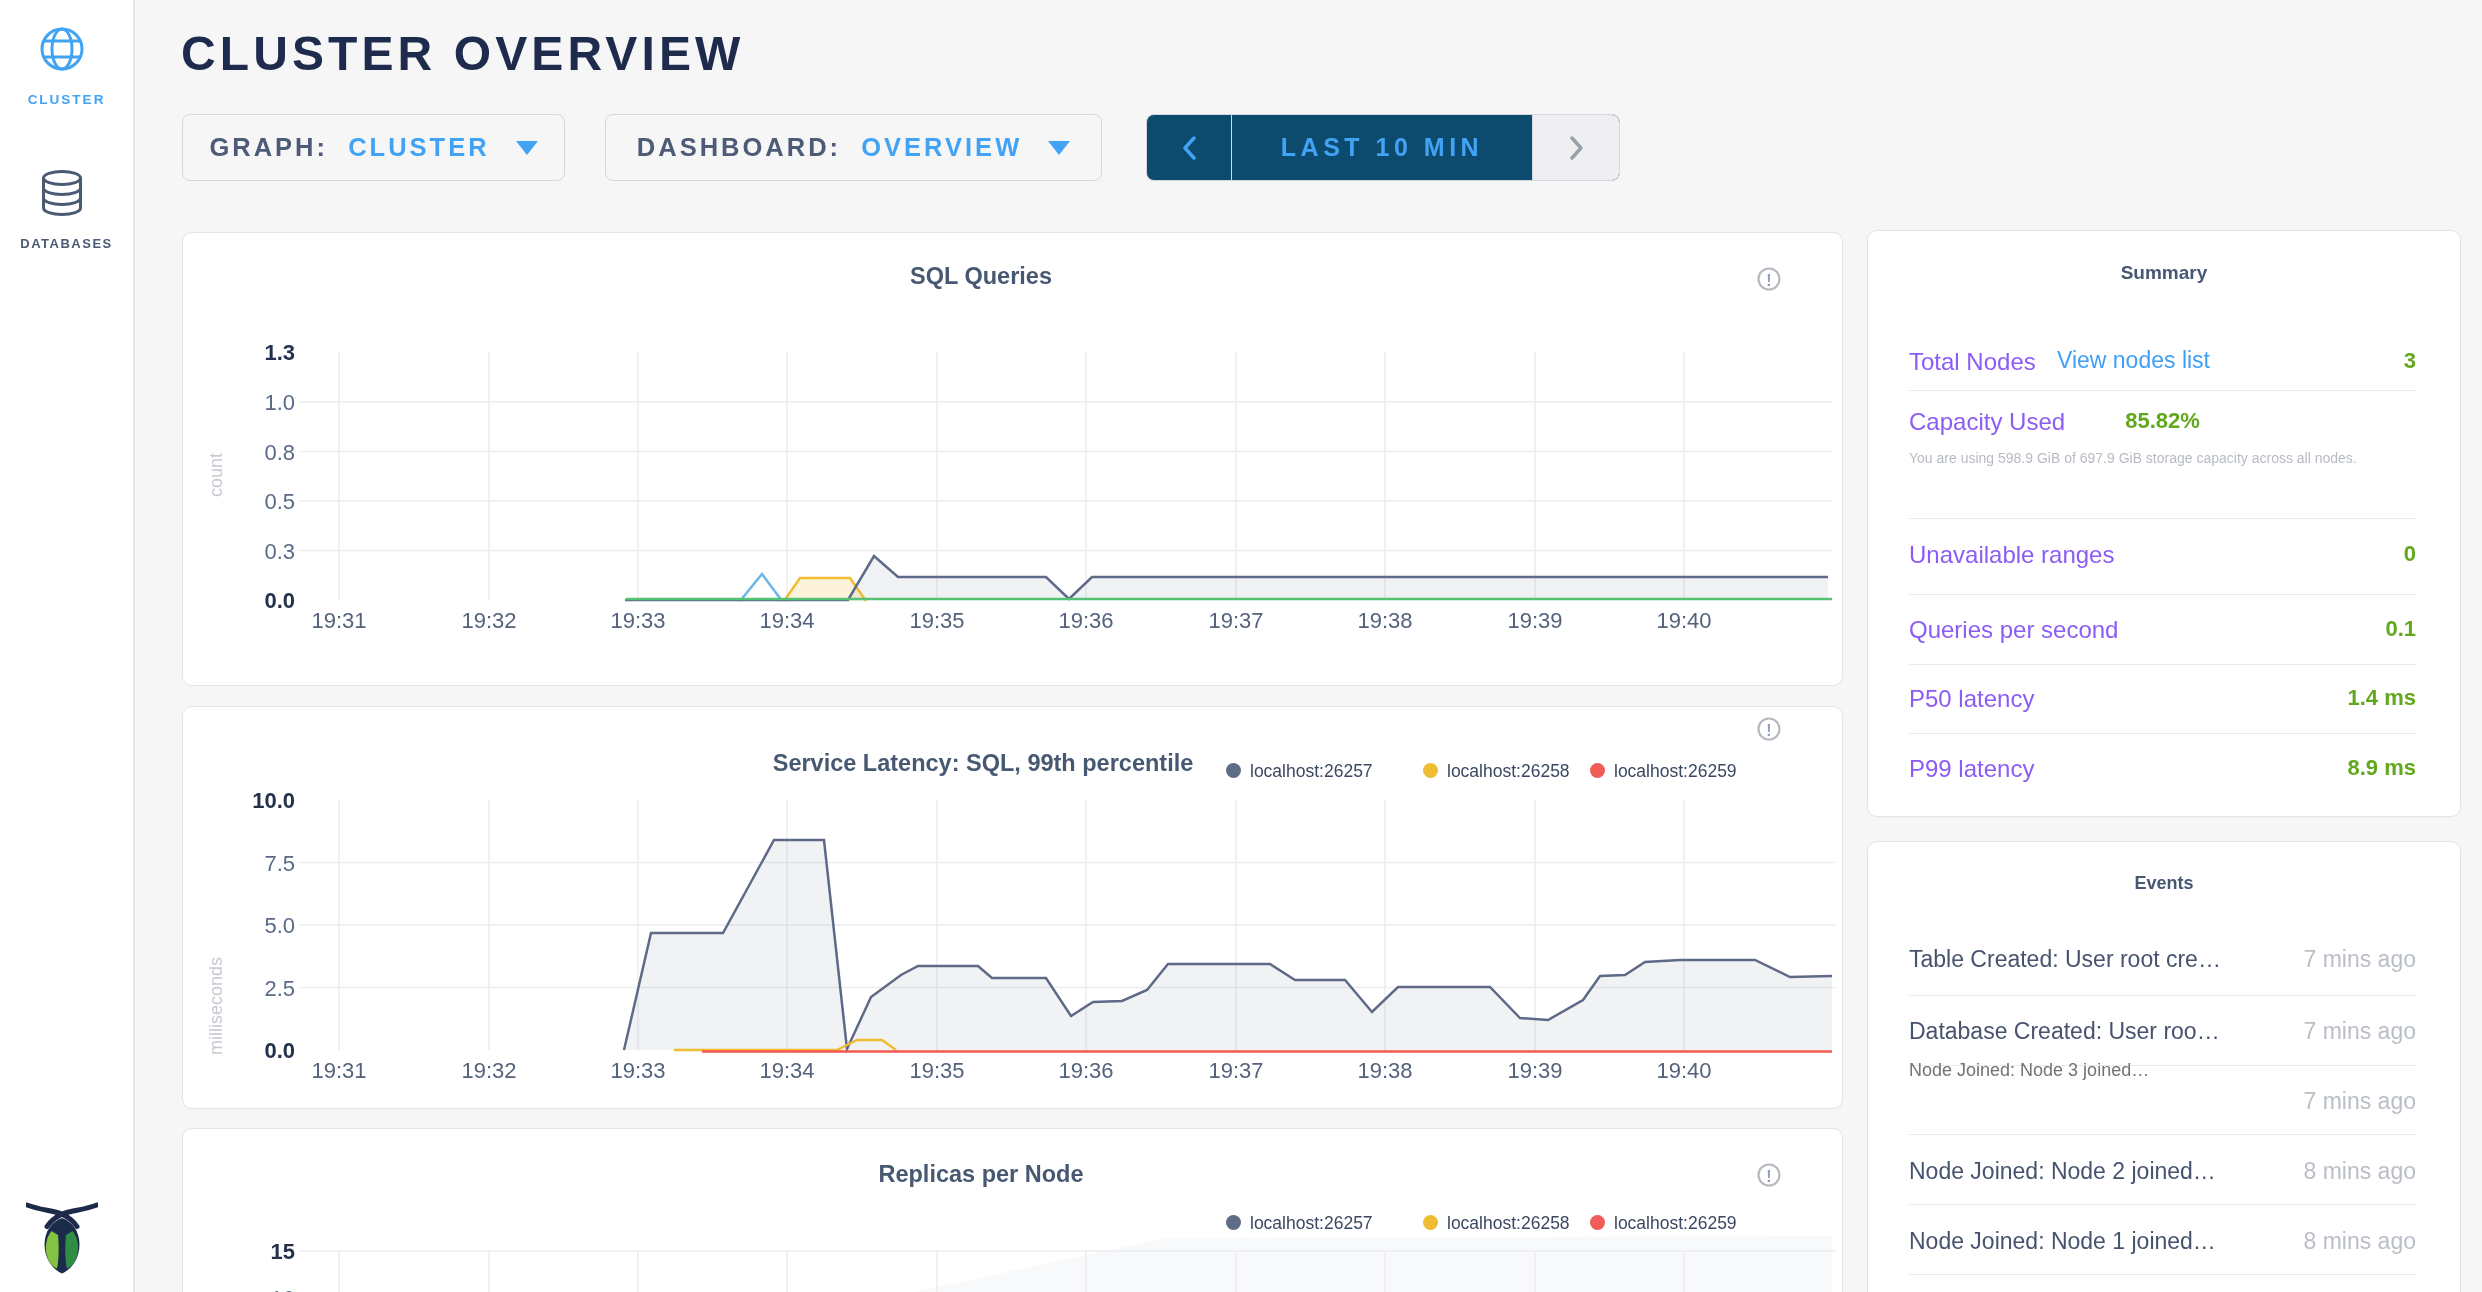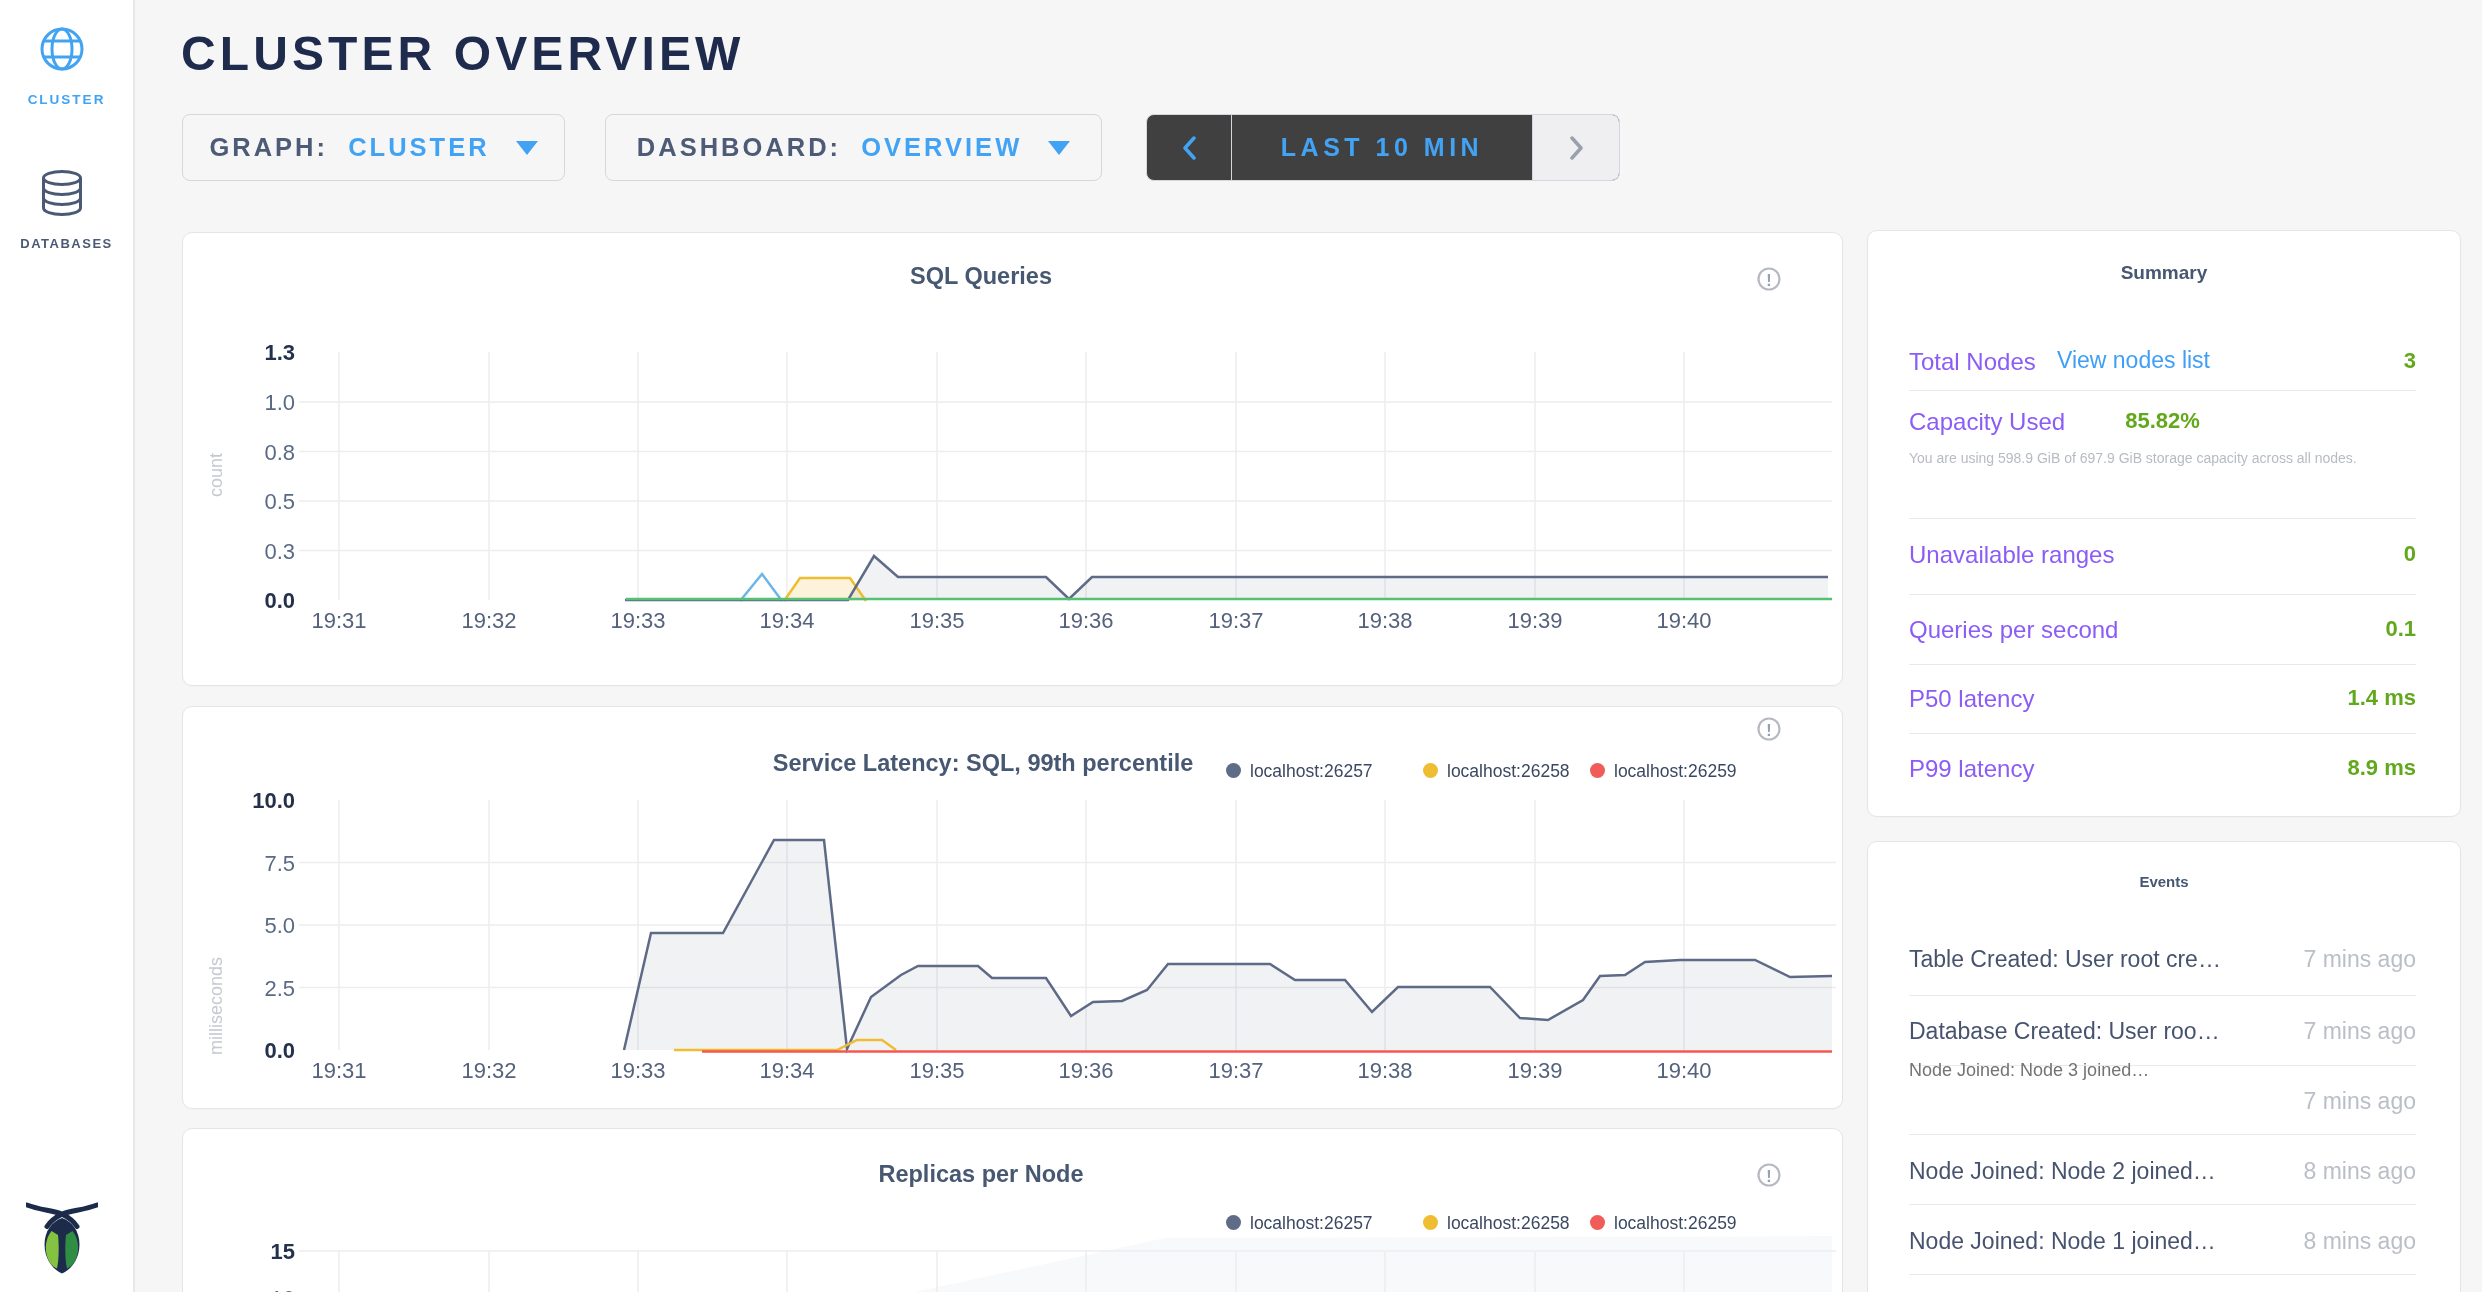--- a/index.html
+++ b/index.html
@@ -51,21 +51,21 @@
     <path d="M36,19 C26,22.5 18.5,32 18.5,45.5 C18.5,60.5 27.5,71 36,74.5 C44.5,71 53.5,60.5 53.5,45.5 C53.5,32 46,22.5 36,19 Z" fill="#1c2b4a"></path>
     <path d="M25.5,32 C19.5,39.5 18.5,50 21.5,58.5 C23,63.5 26.5,67.5 31,69.5 C32.8,62 33.2,47 32,36 Z" fill="#84c341"></path>
     <path d="M46.5,32 C52.5,39.5 53.5,50 50.5,58.5 C49,63.5 45.5,67.5 41,69.5 C39.2,62 38.8,47 40,36 Z" fill="#2f8e44"></path>
   </svg>
 
   <div class="abs" style="left:181px;top:26px;font-size:48px;font-weight:700;letter-spacing:4.1px;color:#1f2b4d;">CLUSTER OVERVIEW</div>
 
   <div class="ctrl" style="left:182px;width:383px;">GRAPH:&nbsp;&nbsp;<span class="blue">CLUSTER</span><span class="tri"></span></div>
   <div class="ctrl" style="left:605px;width:497px;">DASHBOARD:&nbsp;&nbsp;<span class="blue">OVERVIEW</span><span class="tri"></span></div>
 
-  <div class="abs" style="left:1146px;top:114px;width:474px;height:67px;border:1px solid #d4d7dd;border-radius:8px;box-sizing:border-box;display:flex;background:#404040;">
+  <div class="abs" style="left:1146px;top:114px;width:474px;height:67px;border:1px solid #d4d7dd;border-radius:8px;box-sizing:border-box;display:flex;background:#0c4a6e;">
     <div style="width:84px;border-right:1px solid #d4d7dd;display:flex;align-items:center;justify-content:center;">
       <svg width="15" height="24" viewBox="0 0 15 24">
           <path d="M12,2 L3,12 L12,22" fill="none" stroke="#42a3f5" stroke-width="3.5" stroke-linecap="round" stroke-linejoin="round"></path>
         </svg>
     </div>
     <div style="flex:1;display:flex;align-items:center;justify-content:center;font-size:25px;font-weight:700;letter-spacing:4.5px;color:#42a3f5;">LAST 10 MIN</div>
     <div style="width:86px;border-left:1px solid #d4d7dd;background:#efeff1;border-radius:0 7px 7px 0;display:flex;align-items:center;justify-content:center;">
       <svg width="15" height="24" viewBox="0 0 15 24">
           <path d="M3,2 L12,12 L3,22" fill="none" stroke="#9aa0ab" stroke-width="3.5" stroke-linecap="round" stroke-linejoin="round"></path>
         </svg>
@@ -206,21 +206,21 @@
   <div class="abs" style="left:1909px;top:664px;width:507px;border-top:1.5px solid #e8e9ec;"></div>
 
   <div class="abs srow-label" style="left:1909px;top:685px;">P50 latency</div>
   <div class="abs sgreen" style="left:1909px;top:685px;width:507px;text-align:right;">1.4 ms</div>
   <div class="abs" style="left:1909px;top:733px;width:507px;border-top:1.5px solid #e8e9ec;"></div>
 
   <div class="abs srow-label" style="left:1909px;top:755px;">P99 latency</div>
   <div class="abs sgreen" style="left:1909px;top:755px;width:507px;text-align:right;">8.9 ms</div>
 
   <div class="card" style="left:1867px;top:841px;width:594px;height:460px;border-radius:10px 10px 0 0;"></div>
-  <div class="abs" style="left:1867px;top:873px;width:594px;text-align:center;font-size:15px;font-weight:700;color:#475872;">Events</div>
+  <div class="abs" style="left:1867px;top:873px;width:594px;text-align:center;font-size:18px;font-weight:700;color:#475872;">Events</div>
   <div class="abs" style="left:1909px;top:946px;font-size:23px;color:#47536e;">Table Created: User root cre…</div>
   <div class="abs" style="left:1909px;top:946px;width:507px;text-align:right;font-size:23px;color:#b9bec7;">7 mins ago</div>
   <div class="abs" style="left:1909px;top:995px;width:507px;border-top:1.5px solid #e8e9ec;"></div>
   <div class="abs" style="left:1909px;top:1018px;font-size:23px;color:#47536e;">Database Created: User roo…</div>
   <div class="abs" style="left:1909px;top:1018px;width:507px;text-align:right;font-size:23px;color:#b9bec7;">7 mins ago</div>
   <div class="abs" style="left:1909px;top:1065px;width:507px;border-top:1.5px solid #e8e9ec;"></div>
   <div class="abs" style="left:1909px;top:1060px;font-size:18px;color:#737373;">Node Joined: Node 3 joined…</div>
   <div class="abs" style="left:1909px;top:1088px;width:507px;text-align:right;font-size:23px;color:#b9bec7;">7 mins ago</div>
   <div class="abs" style="left:1909px;top:1134px;width:507px;border-top:1.5px solid #e8e9ec;"></div>
   <div class="abs" style="left:1909px;top:1158px;font-size:23px;color:#47536e;">Node Joined: Node 2 joined…</div>

